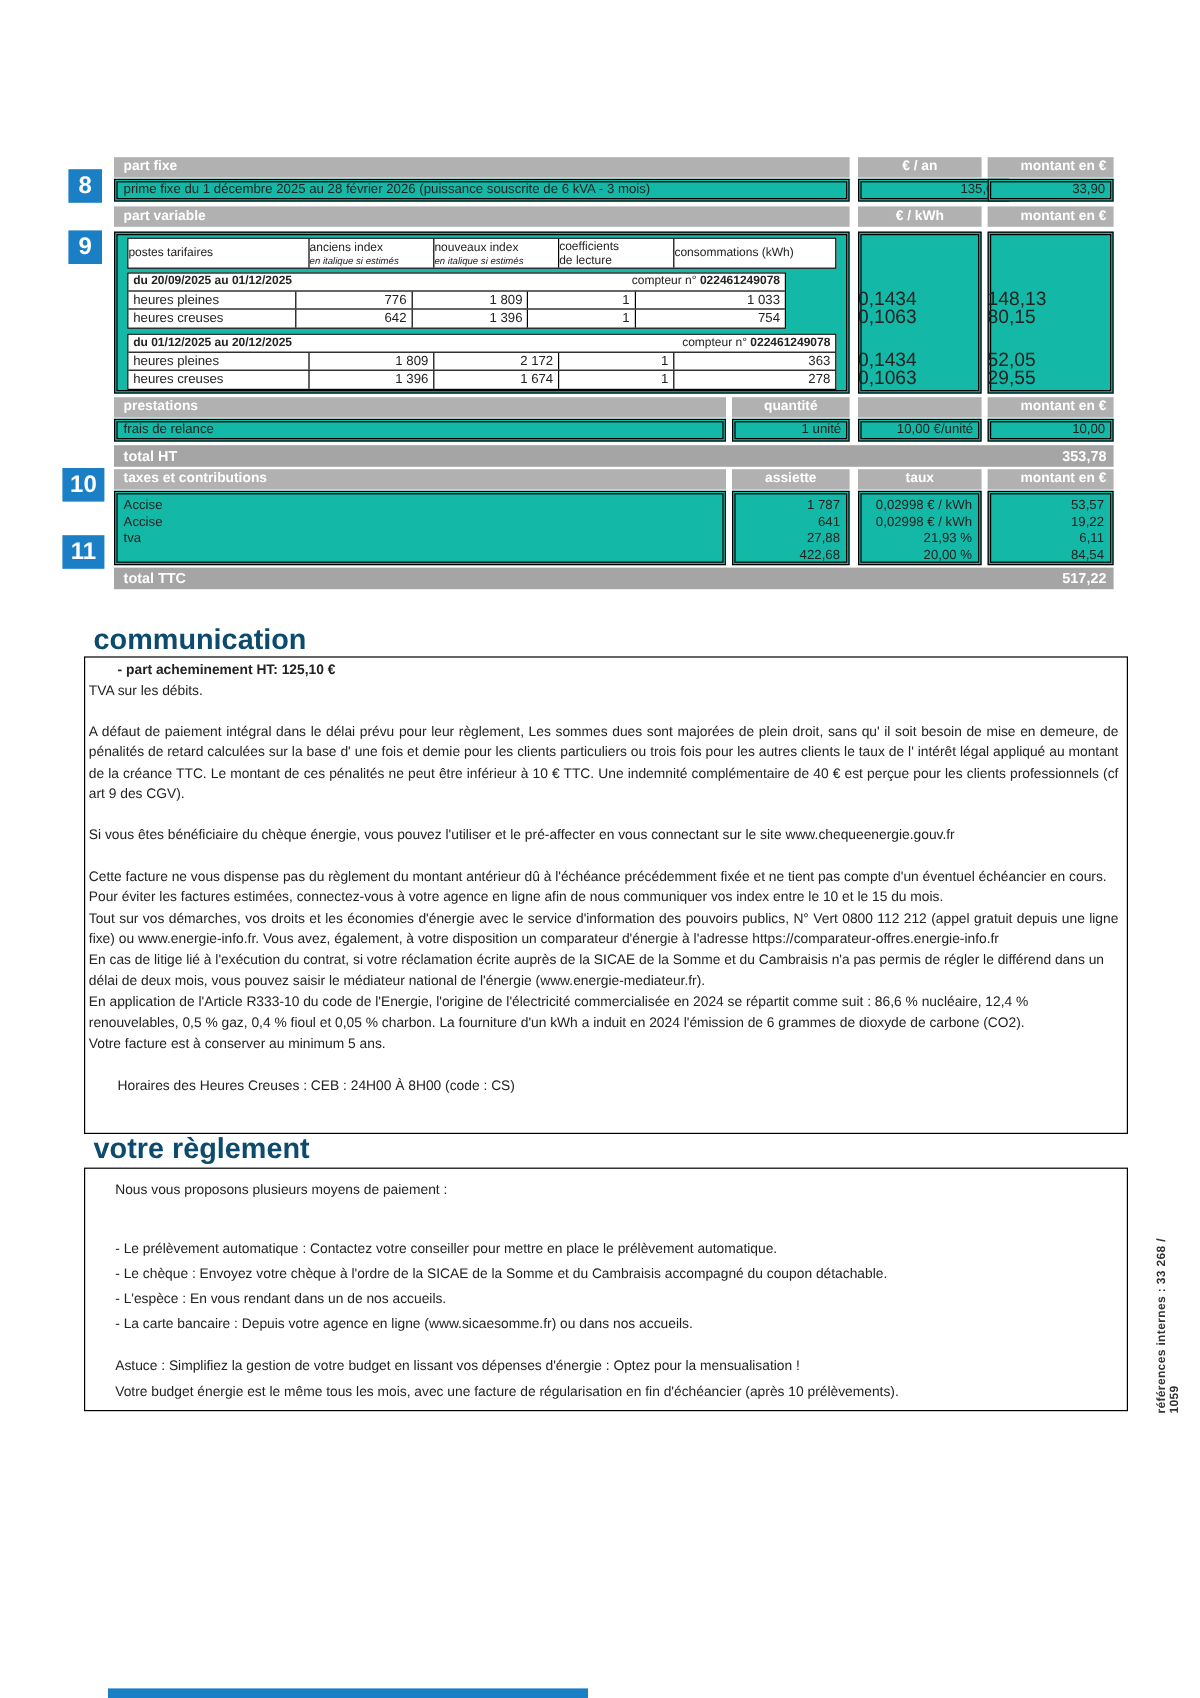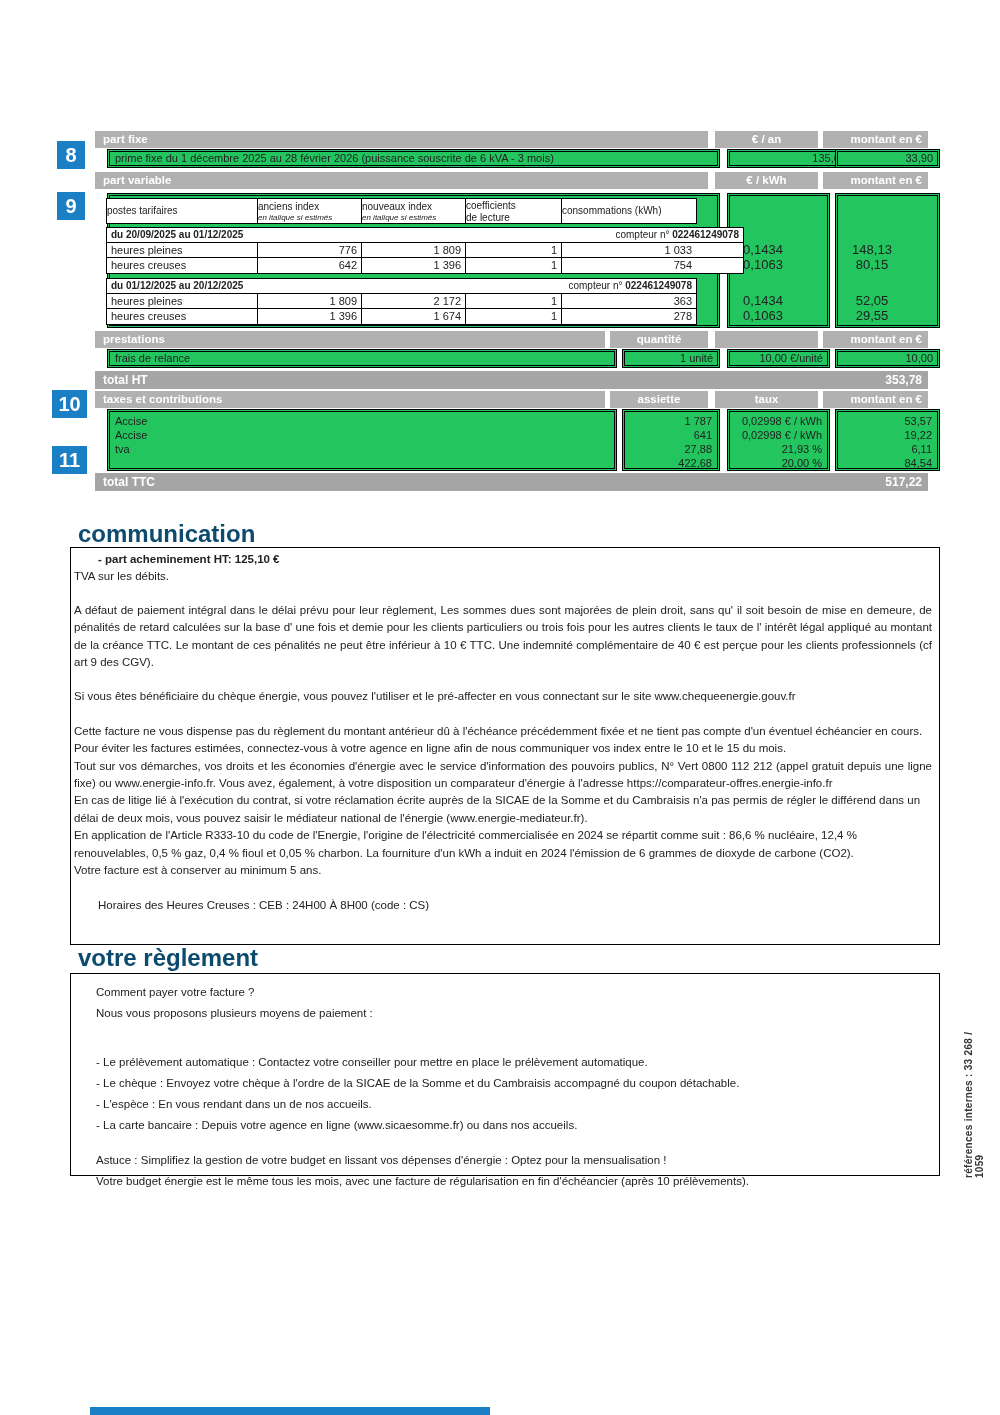--- a/index.html
+++ b/index.html
@@ -12,37 +12,37 @@
   .bar { position:absolute; height:17px; background:#b1b1b1; color:#fff;
          font-weight:bold; font-size:11.5px; line-height:17px; }
   .bar .pl { padding-left:8px; }
   .bar.center { text-align:center; }
   .bar.right { text-align:right; padding-right:6px; }
   .totalbar { position:absolute; height:18px; background:#a5a5a5; color:#fff;
               font-weight:bold; font-size:12px; line-height:18px; }
   .totalbar .lbl { float:left; padding-left:8px; }
   .totalbar .val { float:right; padding-right:6px; }
   
-  .dbox { position:absolute; border:3px double #000; background:#22c55e;margin-left:12px; }
+  .dbox { position:absolute; border:3px double #000; background:#14b8a6; }
   .dbox.lab { font-size:11px; line-height:13px; padding:0 0 0 5px; }
   .dbox.num { font-size:11px; line-height:13px; text-align:right; padding-right:4px; }
   
   .itable { position:absolute; border:1px solid #000; background:#fff; }
   .irow { display:flex; }
   .icell { border-right:1px solid #000; overflow:hidden; }
   .icell:last-child { border-right:none; }
   .ihead { font-size:10px; text-align:left; }
   .ihead .sub { font-size:8px; font-style:italic; }
   .prow { border-bottom:1px solid #000; font-size:10px; height:15px; line-height:14px;
           display:flex; justify-content:space-between; padding:0 4px; font-weight:bold; }
   .prow .mlab { font-weight:normal; }
   .drow { height:15px; line-height:14px; font-size:11px; }
   .drow .icell { padding:0 4px; }
   .drow .r { text-align:right; }
-  .sideval { position:absolute; height:15px; line-height:15px; font-size:13px; text-align:center; }
+  .sideval { position:absolute; height:15px; line-height:15px; font-size:16px; text-align:left; }
   
   .taxline { height:14px; line-height:14px; font-size:11px; padding:0 5px; }
   .taxline.r { text-align:right; }
   
   .marker { position:absolute; background:#1b7fc6; color:#fff; font-weight:bold;
             font-size:20px; text-align:center; line-height:28px; height:28px; }
   
   .sectitle { position:absolute; font-size:24px; font-weight:bold; color:#0c4a6e; }
   .txtbox { position:absolute; border:1px solid #000; background:#fff;
             font-size:11.5px; line-height:17.4px; padding:3px 7px 0 3px; }
@@ -97,21 +97,21 @@
         <div class="sub">en italique si estimés</div>
       </div>
       <div class="icell ihead" style="width:96px;">
         <div style="line-height:12px; padding-top:1px;">coefficients</div>
         <div style="line-height:11px;">de lecture</div>
       </div>
       <div class="icell ihead" style="width:134px; line-height:24px;">consommations (kWh)</div>
     </div>
   </div>
 
-  <div class="itable" style="left:106px; top:227px; width:638px; height:47px;">
+  <div class="itable" style="left:106px; top:227px; width:549px; height:47px;">
     <div class="prow">
       <span>du 20/09/2025 au 01/12/2025</span>
       <span><span class="mlab">compteur n°</span> <span>022461249078</span></span>
     </div>
     <div class="irow drow" style="border-bottom:1px solid #000;">
       <div class="icell" style="width:151px;">heures pleines</div>
       <div class="icell r" style="width:104px;">776</div>
       <div class="icell r" style="width:104px;">1 809</div>
       <div class="icell r" style="width:96px;">1</div>
       <div class="icell r" style="width:134px;">1 033</div>
@@ -218,21 +218,20 @@
     <div class="just">Tout sur vos démarches, vos droits et les économies d'énergie avec le service d'information des pouvoirs publics, N° Vert 0800 112 212 (appel gratuit depuis une ligne fixe) ou www.energie-info.fr. Vous avez, également, à votre disposition un comparateur d'énergie à l'adresse https://comparateur-offres.energie-info.fr</div>
     <div>En cas de litige lié à l'exécution du contrat, si votre réclamation écrite auprès de la SICAE de la Somme et du Cambraisis n'a pas permis de régler le différend dans un délai de deux mois, vous pouvez saisir le médiateur national de l'énergie (www.energie-mediateur.fr).</div>
     <div>En application de l'Article R333-10 du code de l'Energie, l'origine de l'électricité commercialisée en 2024 se répartit comme suit : 86,6 % nucléaire, 12,4 % renouvelables, 0,5 % gaz, 0,4 % fioul et 0,05 % charbon. La fourniture d'un kWh a induit en 2024 l'émission de 6 grammes de dioxyde de carbone (CO2).</div>
     <div>Votre facture est à conserver au minimum 5 ans.</div>
     <div class="sp17"></div>
     <div class="ind">Horaires des Heures Creuses : CEB : 24H00 À 8H00 (code : CS)</div>
   </div>
 
   <div class="sectitle" style="left:78px; top:944px;">votre règlement</div>
   <div class="regbox" style="left:70px; top:973px; width:870px; height:203px;">
-    <div>Comment payer votre facture ?</div>
     <div>Nous vous proposons plusieurs moyens de paiement :</div>
     <div class="sp28"></div>
     <div>- Le prélèvement automatique : Contactez votre conseiller pour mettre en place le prélèvement automatique.</div>
     <div>- Le chèque : Envoyez votre chèque à l'ordre de la SICAE de la Somme et du Cambraisis accompagné du coupon détachable.</div>
     <div>- L'espèce : En vous rendant dans un de nos accueils.</div>
     <div>- La carte bancaire : Depuis votre agence en ligne (www.sicaesomme.fr) ou dans nos accueils.</div>
     <div class="sp14"></div>
     <div>Astuce : Simplifiez la gestion de votre budget en lissant vos dépenses d'énergie : Optez pour la mensualisation !</div>
     <div>Votre budget énergie est le même tous les mois, avec une facture de régularisation en fin d'échéancier (après 10 prélèvements).</div>
   </div>

